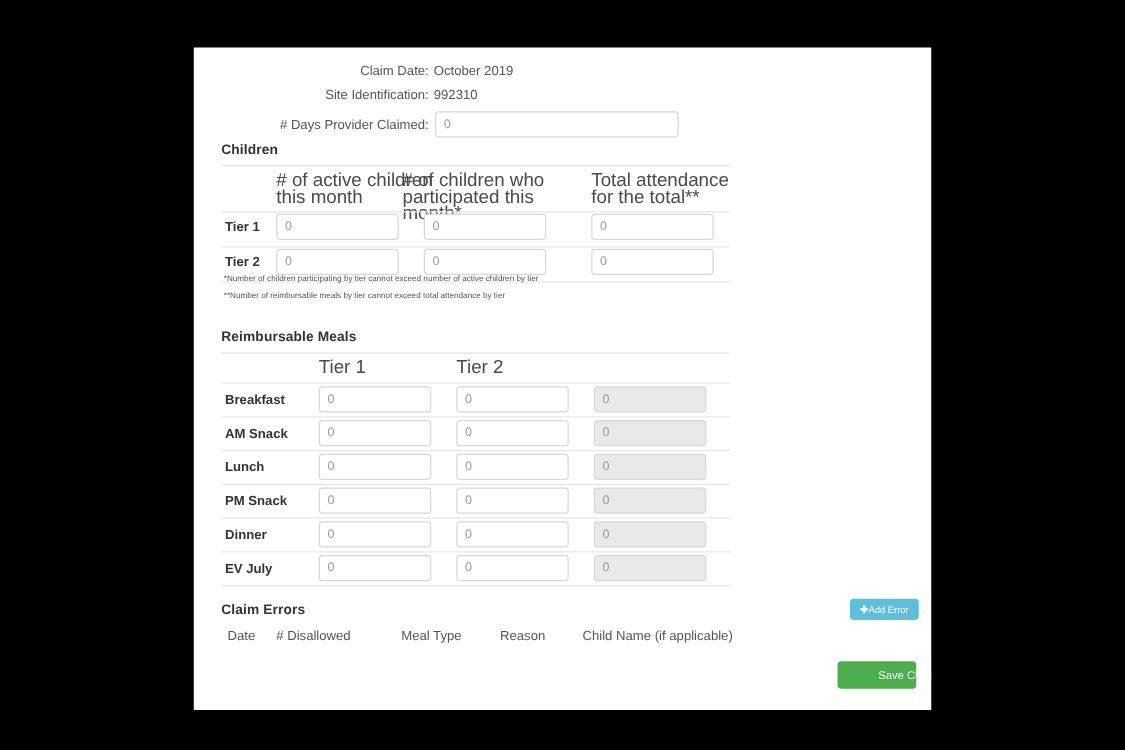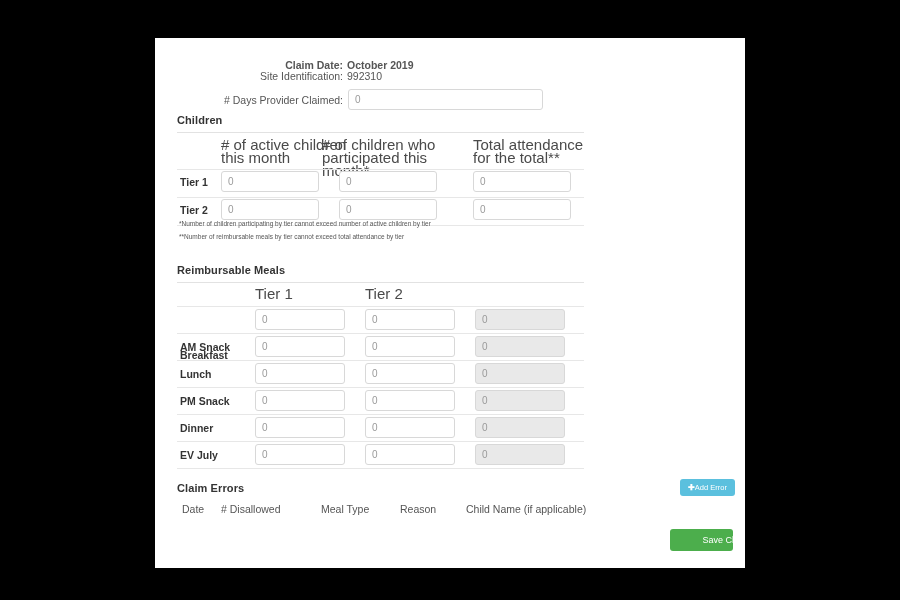--- a/index.html
+++ b/index.html
@@ -193,21 +193,21 @@
     font-size: 9px;
   }
 </style>
 </head>
 <body>
 
 <div id="viewport">
   <div id="card">
     <div id="inner">
 
-      <div class="sum-row" style="top:15px;font-weight:bold;">
+      <div class="sum-row" style="top:7px;">
         <div class="sum-label">Claim Date:</div>
         <div class="sum-value">October 2019</div>
       </div>
 
       <div class="sum-row" style="top:26px;">
         <div class="sum-label">Site Identification:</div>
         <div class="sum-value">992310</div>
       </div>
 
       <div class="sum-row" style="top:50px;">
@@ -251,21 +251,21 @@
 
       <div class="tbl" id="meals-table" style="top:244px;">
         <div class="hdr-rule"></div>
 
         <div class="col-head" style="left:78px; top:5px;">Tier 1</div>
         <div class="col-head" style="left:188px; top:5px;">Tier 2</div>
         <div class="col-head" style="left:298px; top:5px;margin-top:28px;">Total</div>
 
         <div class="row-rule" style="top:24px;"></div>
 
-        <div class="row-label" style="left:3px; top:32px;margin-top:35px;">Breakfast</div>
+        <div class="row-label" style="left:3px; top:32px;">Breakfast</div>
         <input class="cell-input" style="left: 78px; top: 27px; width: 90px;" type="text" value="0">
         <input class="cell-input" style="left: 188px; top: 27px; width: 90px;" type="text" value="0">
         <input class="cell-input disabled" style="left: 298px; top: 27px; width: 90px;" type="text" readonly="" value="0">
         <div class="row-rule" style="top:51px;"></div>
 
         <div class="row-label" style="left:3px; top:59px;">AM Snack</div>
         <input class="cell-input" style="left: 78px; top: 54px; width: 90px;" type="text" value="0">
         <input class="cell-input" style="left: 188px; top: 54px; width: 90px;" type="text" value="0">
         <input class="cell-input disabled" style="left: 298px; top: 54px; width: 90px;" type="text" readonly="" value="0">
         <div class="row-rule" style="top:78px;"></div>

